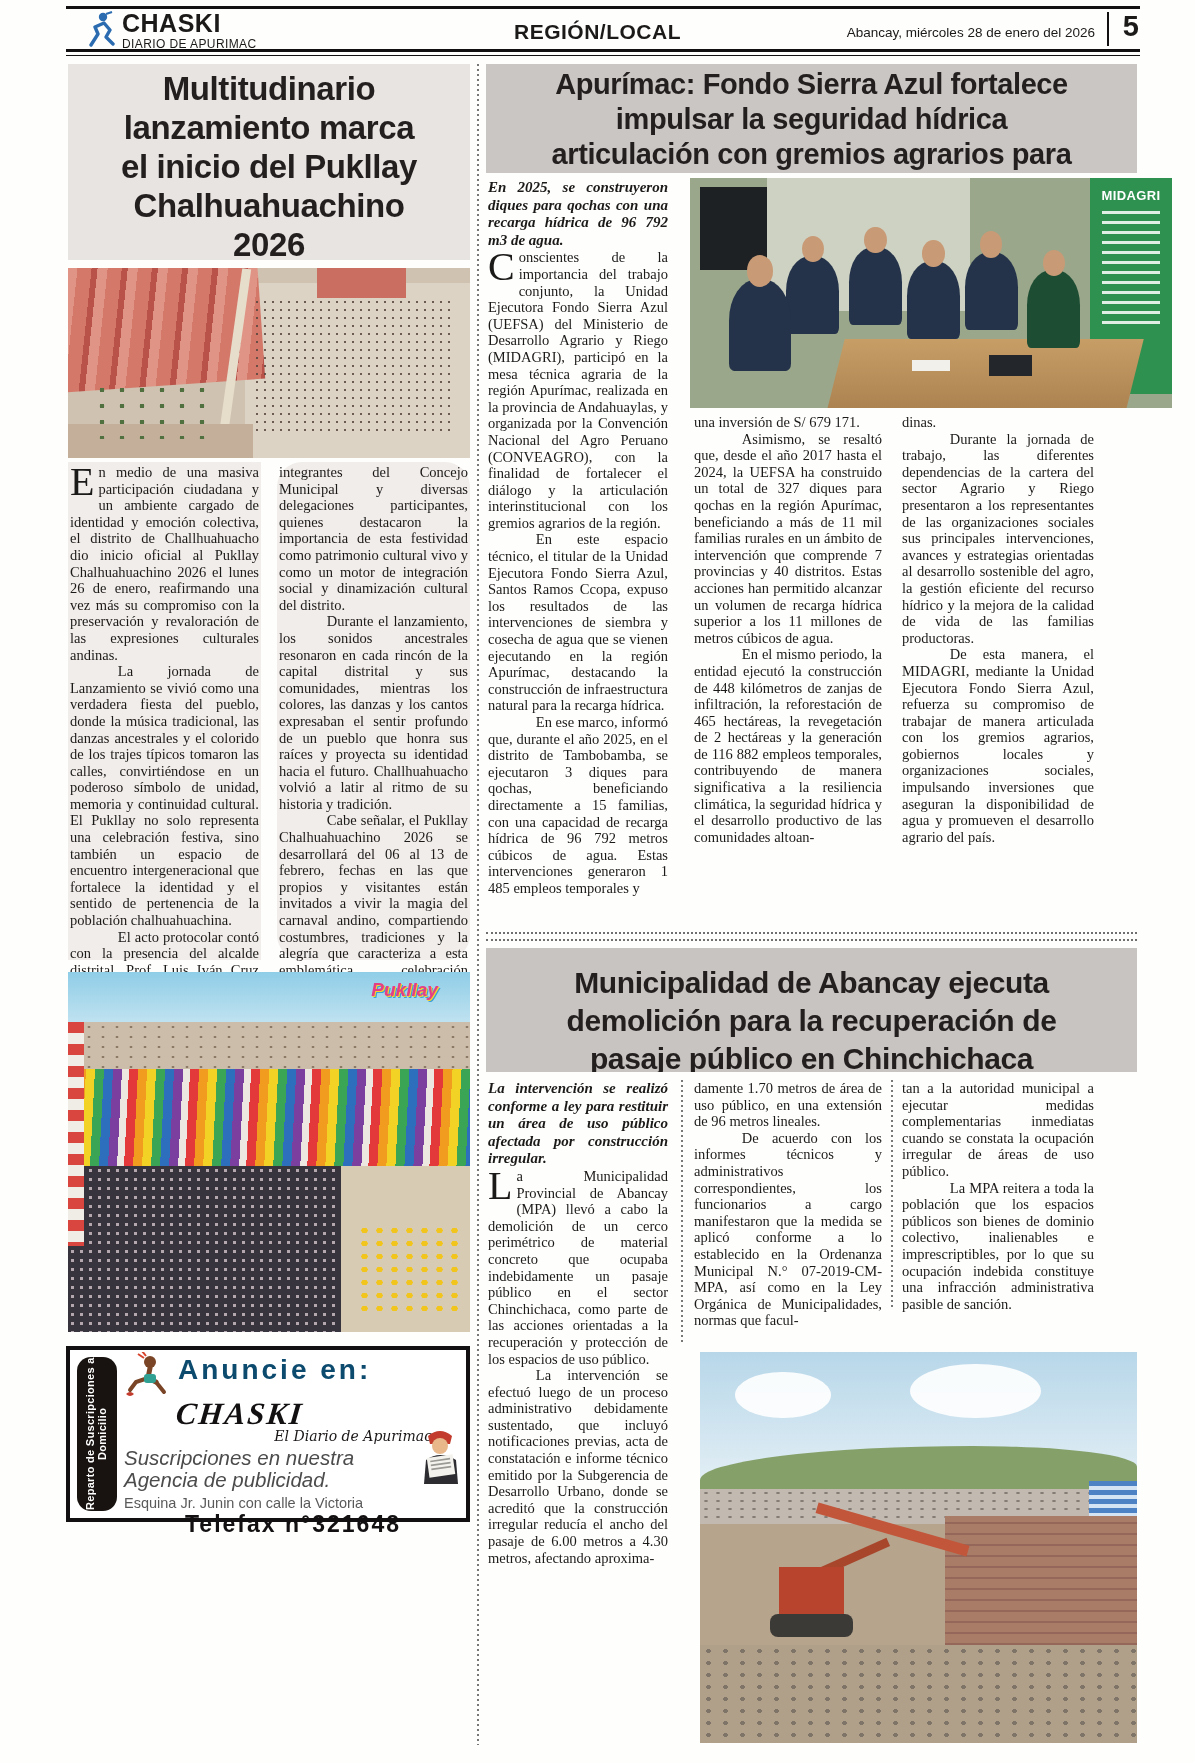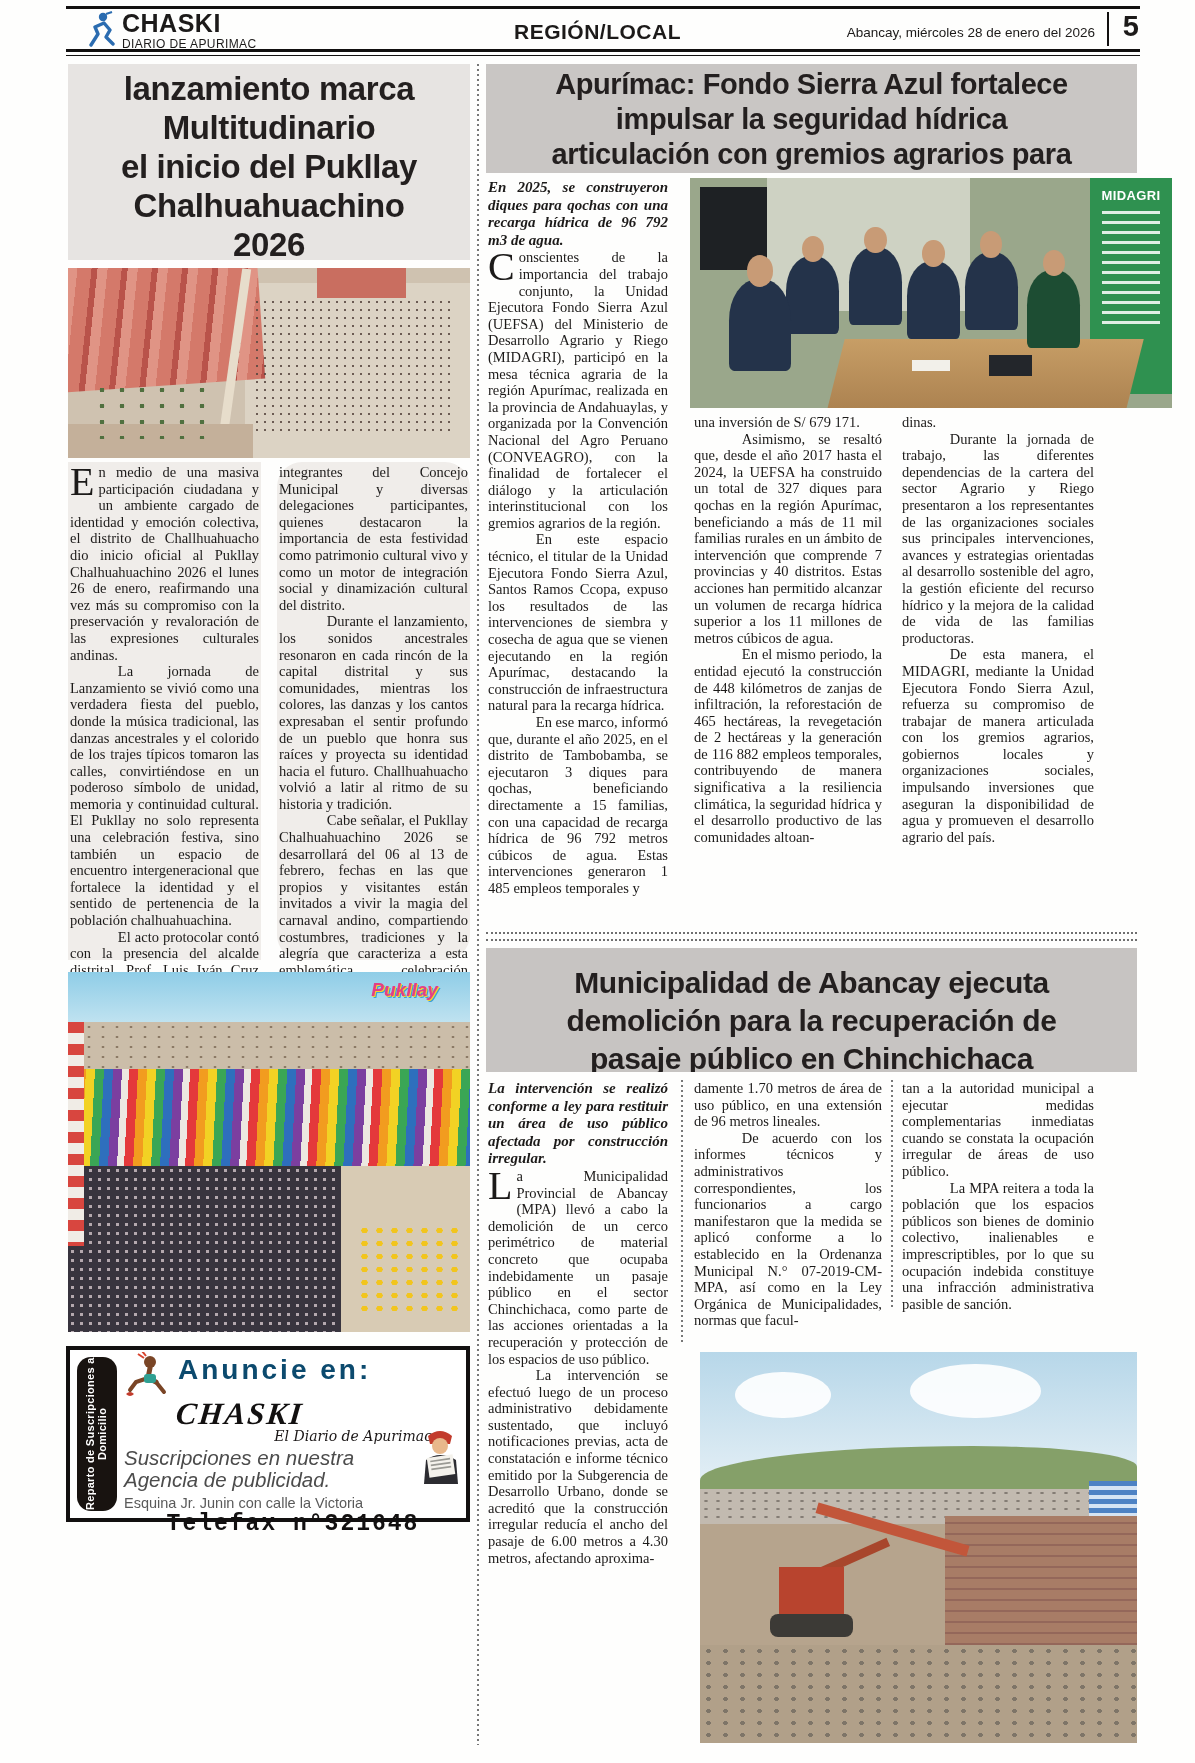--- a/index.html
+++ b/index.html
@@ -82,21 +82,21 @@
   .ad-side span{writing-mode:vertical-rl;transform:rotate(180deg);color:#fff;font-family:"Liberation Sans",sans-serif;
            font-weight:bold;font-size:11px;line-height:12px;text-align:center;letter-spacing:0.3px;white-space:normal;width:26px;}
   .ad-main{position:absolute;left:54px;top:2px;right:4px;bottom:2px;}
   .ad-row1{display:flex;align-items:flex-start;gap:4px;}
   .ad-anuncie{font-family:"Liberation Sans",sans-serif;font-weight:bold;font-size:28px;letter-spacing:3px;color:#0c4a6e;margin-top:2px;}
   .ad-chaski{font-family:"Liberation Serif",serif;font-weight:bold;font-style:italic;font-size:31px;letter-spacing:2px;
              color:#121010;margin:-4px 0 0 52px;transform:skewX(-6deg);}
   .ad-script{font-family:"DejaVu Serif",serif;font-style:italic;font-size:14px;color:#1a1616;text-align:right;margin:-4px 30px 0 0;}
   .ad-susc{font-family:"Liberation Sans",sans-serif;font-style:italic;font-size:20.5px;color:#4c4c4c;line-height:24px;margin-top:2px;}
   .ad-addr{font-family:"Liberation Sans",sans-serif;font-size:14.5px;color:#5a5a5a;margin-top:3px;}
-  .ad-telefax{font-family:Liberation Mono, monospace;font-weight:bold;font-size:23px;letter-spacing:2px;color:#121010;text-align:center;margin-top:0;}
+  .ad-telefax{font-family:Liberation Sans, sans-serif;font-weight:bold;font-size:23px;letter-spacing:2px;color:#121010;text-align:center;margin-top:0;}
   .ad-reader{position:absolute;right:-2px;top:74px;}
 </style>
 </head>
 <body>
 
 <div class="page">
 
   <div class="rule" style="left:66px;top:6px;width:1074px;height:3px;"></div>
   <div class="rule" style="left:66px;top:49px;width:1074px;height:3px;"></div>
   <div class="rule" style="left:66px;top:55px;width:1074px;height:1px;"></div>
@@ -115,22 +115,22 @@
     </span>
   </div>
   <div class="section-title">REGIÓN/LOCAL</div>
   <div class="edition-date">Abancay, miércoles 28 de enero del 2026</div>
   <div class="pagenum-bar"></div>
   <div class="page-number">5</div>
 
   <div class="vdot" style="left:477px;top:64px;height:1681px;"></div>
 
   <div class="hl-box hl-left">
+    <span>Multitudinario</span>
     <span>lanzamiento marca</span>
-    <span>Multitudinario</span>
     <span>el inicio del Pukllay</span>
     <span>Chalhuahuachino</span>
     <span>2026</span>
   </div>
 
   <div class="photo photo-aerial">
     <div class="ph p1-plaza"></div>
     <div class="ph p1-roofs"></div>
     <div class="ph p1-roof2"></div>
     <div class="ph p1-path"></div>

